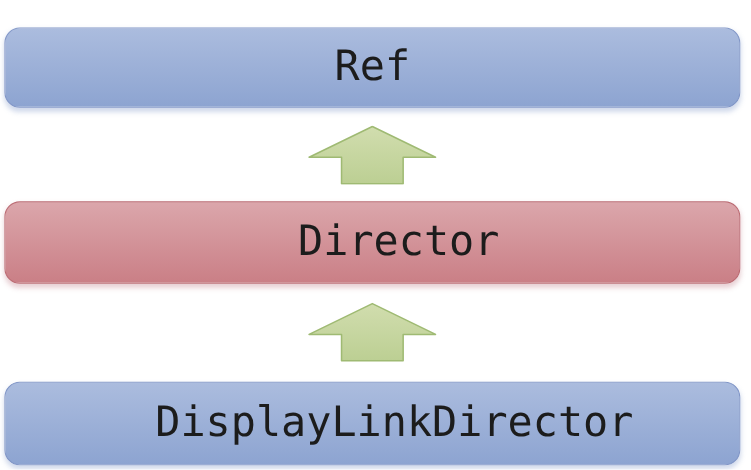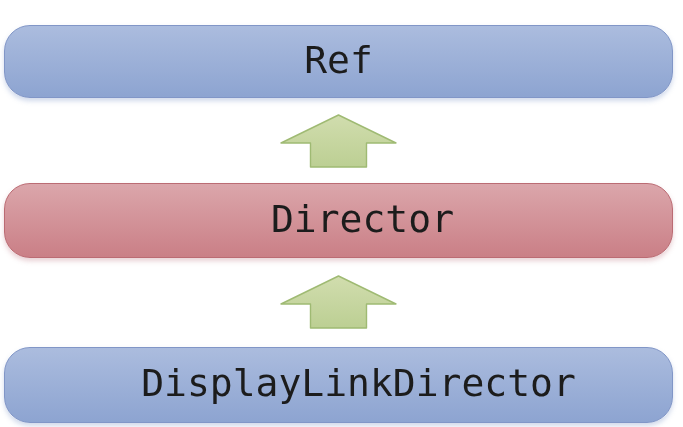--- a/index.html
+++ b/index.html
@@ -14,21 +14,21 @@
     background: #ffffff;
     overflow: hidden;
     font-family: "DejaVu Sans Mono", "Liberation Mono", monospace;
   }
   .node {
     position: absolute;
     left: 4px;
     width: 669px;
     box-sizing: border-box;
     border: 1px solid #8196c7;
-    border-radius: 26px;
+    border-radius: 14px;
     display: flex;
     align-items: center;
     justify-content: center;
   }
   .node-blue {
     box-shadow: 0 3px 5px rgba(150, 170, 210, 0.45);
   }
   .node-red {
     box-shadow: 0 3px 5px rgba(205, 150, 160, 0.45);
   }

